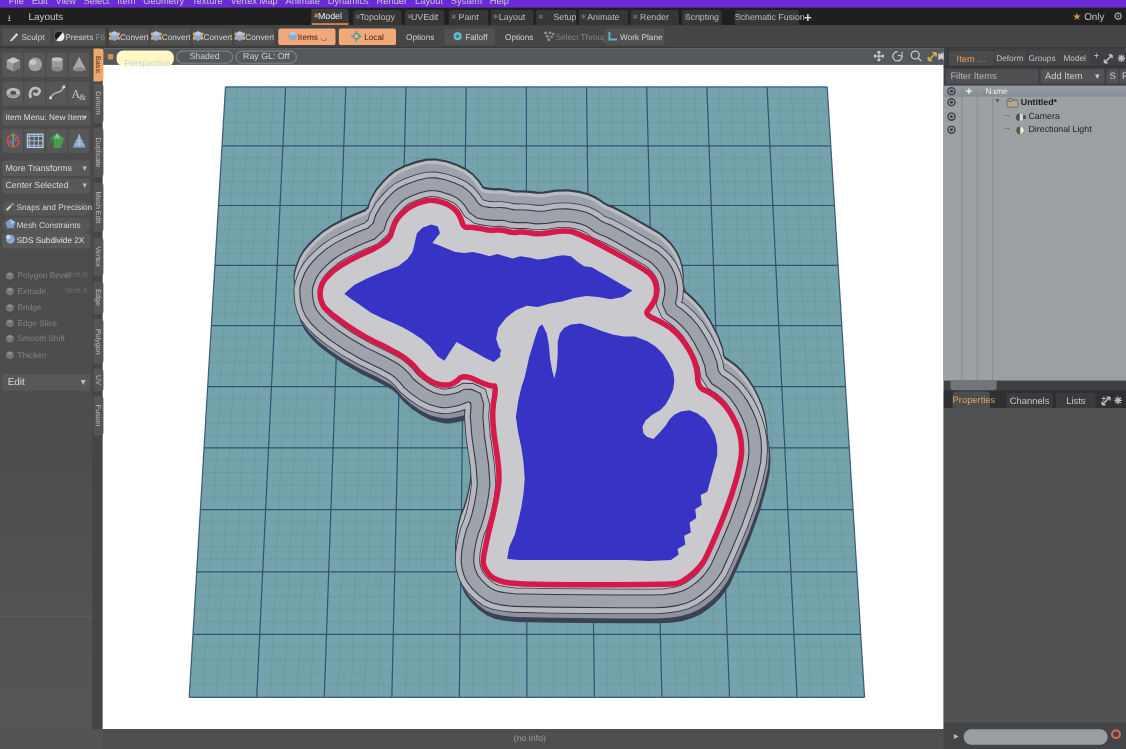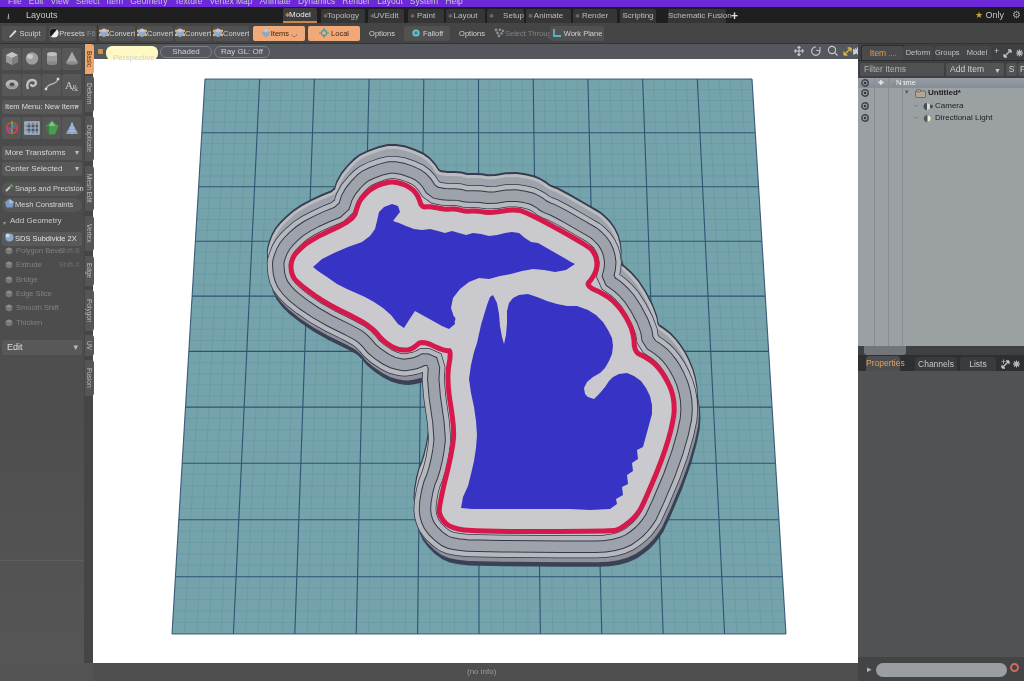--- a/index.html
+++ b/index.html
@@ -238,21 +238,21 @@
     <div class="abs" style="left:2px;top:118px;width:80px;height:14px;background:#585858;border-radius:2px;color:#d8d8d8;font-size:8px;line-height:14px;padding-left:3px;white-space:nowrap">Center Selected<span style="position:absolute;right:3px;color:#bbb">▾</span></div>
     <div class="abs" style="left:2px;top:138px;width:80px;height:14px;background:#565656;border-radius:7px;color:#d4d4d4;font-size:7.5px;line-height:14px;padding-left:2px;white-space:nowrap"><svg width="11" height="11" viewBox="0 0 11 11" style="vertical-align:-2px">
         <path d="M2,9 L6,5" stroke="#c8c8c8" stroke-width="2"></path>
         <path d="M5,4 l3,-2 l1,3 z" fill="#5dbb4a"></path>
       </svg>Snaps and Precision</div>
     <div class="abs" style="left:2px;top:154px;width:80px;height:14px;background:#565656;border-radius:7px;color:#d4d4d4;font-size:7.5px;line-height:14px;padding-left:2px;white-space:nowrap"><svg width="11" height="11" viewBox="0 0 11 11" style="vertical-align:-2px">
         <polygon points="5.5,1 10,4 8.5,9.5 2.5,9.5 1,4" fill="#7d9cc4"></polygon>
         <polygon points="5.5,1 10,4 5.5,6" fill="#a9c0dd"></polygon>
       </svg>Mesh Constraints</div>
     <div class="abs" style="left:2px;top:171px;width:80px;height:12px;color:#cccccc;font-size:8px;line-height:12px;padding-left:8px;white-space:nowrap"><span style="position:absolute;left:1px;color:#999;font-size:6px;top:2px">▾</span>Add Geometry</div>
-    <div class="abs" style="left:2px;top:188px;width:80px;height:14px;background:#595959;border-radius:2px;color:#e2e2e2;font-size:7.5px;line-height:14px;padding-left:2px;white-space:nowrap"><svg width="11" height="11" viewBox="0 0 11 11" style="vertical-align:-2px">
+    <div class="abs" style="left:2px;top:168px;width:80px;height:14px;background:#595959;border-radius:2px;color:#e2e2e2;font-size:7.5px;line-height:14px;padding-left:2px;white-space:nowrap"><svg width="11" height="11" viewBox="0 0 11 11" style="vertical-align:-2px">
         <circle cx="5.5" cy="5.5" r="4" fill="#8aa8cc"></circle>
         <circle cx="3.5" cy="3.5" r="2" fill="#c8d8ea"></circle>
       </svg>SDS Subdivide 2X</div>
     <div class="abs" style="left:2px;top:200px;width:80px;height:13px;color:#828282;font-size:7.5px;line-height:13px;padding-left:14px;white-space:nowrap"><svg width="10" height="10" viewBox="0 0 18 17" style="position:absolute;left:2px;top:2px">
         <polygon points="9,2 15,5 15,12 9,15 3,12 3,5" fill="#777"></polygon>
         <polygon points="9,2 15,5 9,8 3,5" fill="#8d8d8d"></polygon>
       </svg>Polygon Bevel<span style="position:absolute;right:2px;color:#6f6f6f;font-size:7px">Shift-B</span></div>
     <div class="abs" style="left:2px;top:214.3px;width:80px;height:13px;color:#828282;font-size:7.5px;line-height:13px;padding-left:14px;white-space:nowrap"><svg width="10" height="10" viewBox="0 0 18 17" style="position:absolute;left:2px;top:2px">
         <polygon points="9,2 15,5 15,12 9,15 3,12 3,5" fill="#777"></polygon>
         <polygon points="9,2 15,5 9,8 3,5" fill="#8d8d8d"></polygon>

